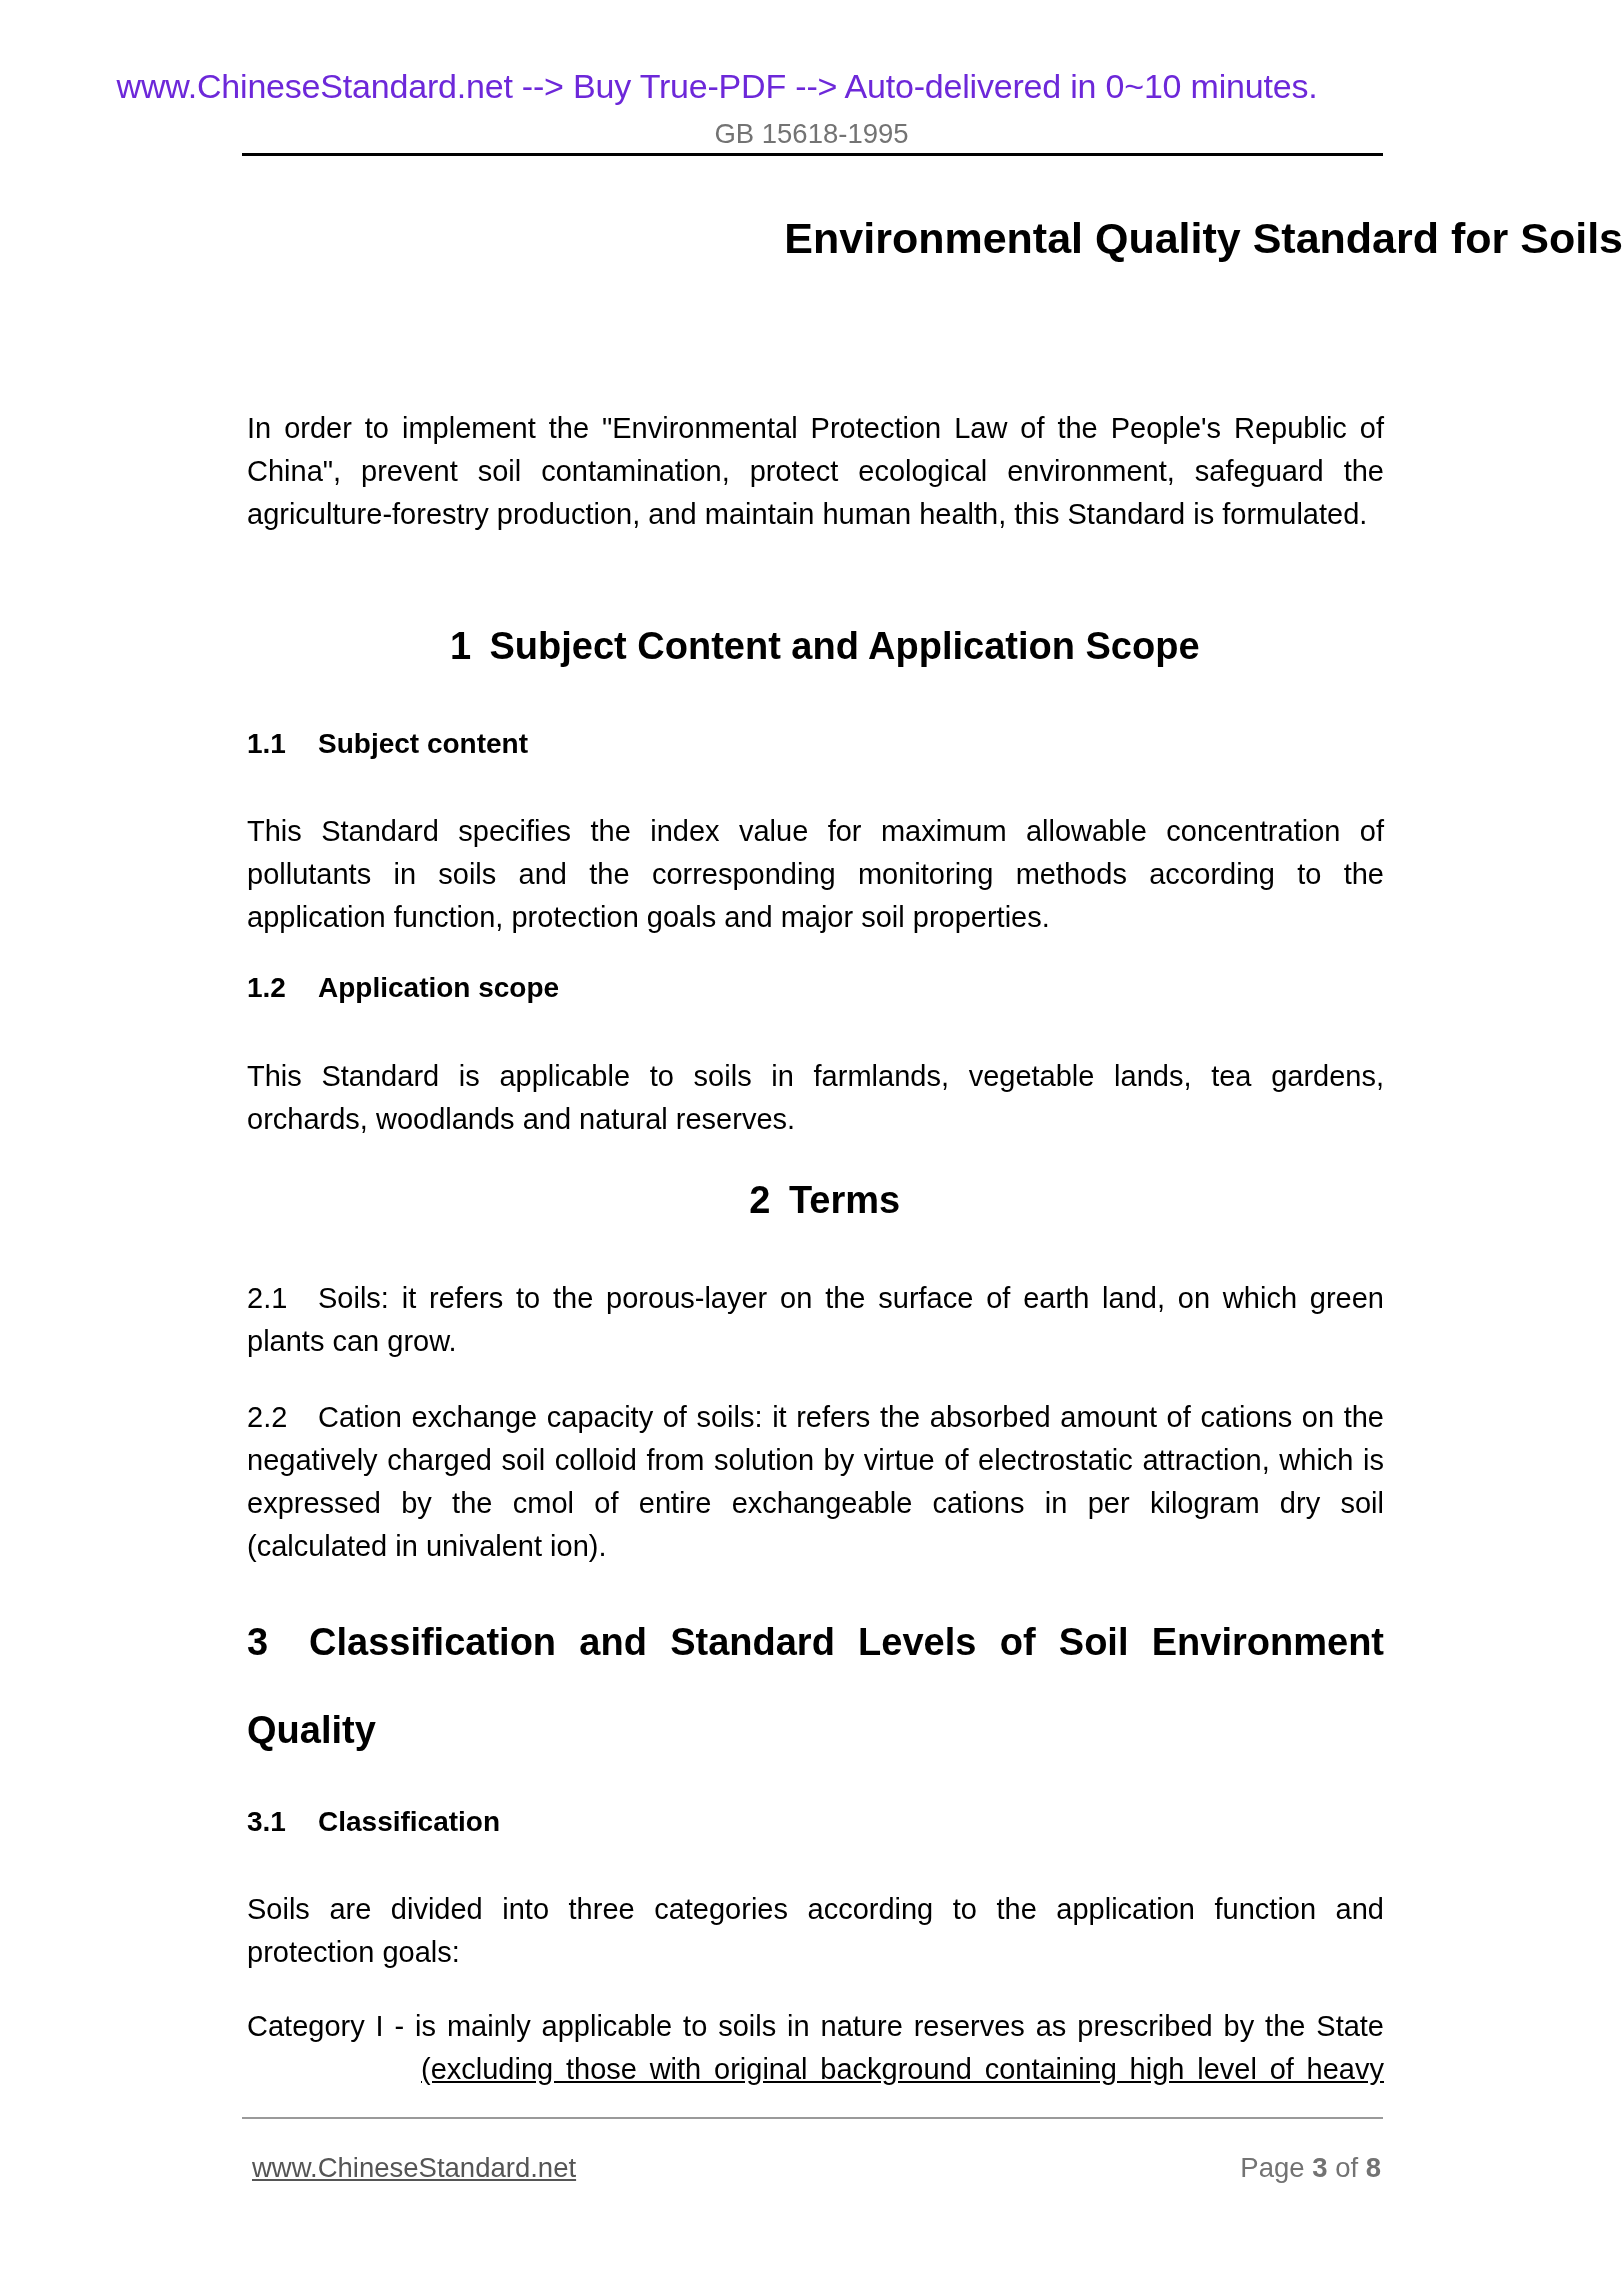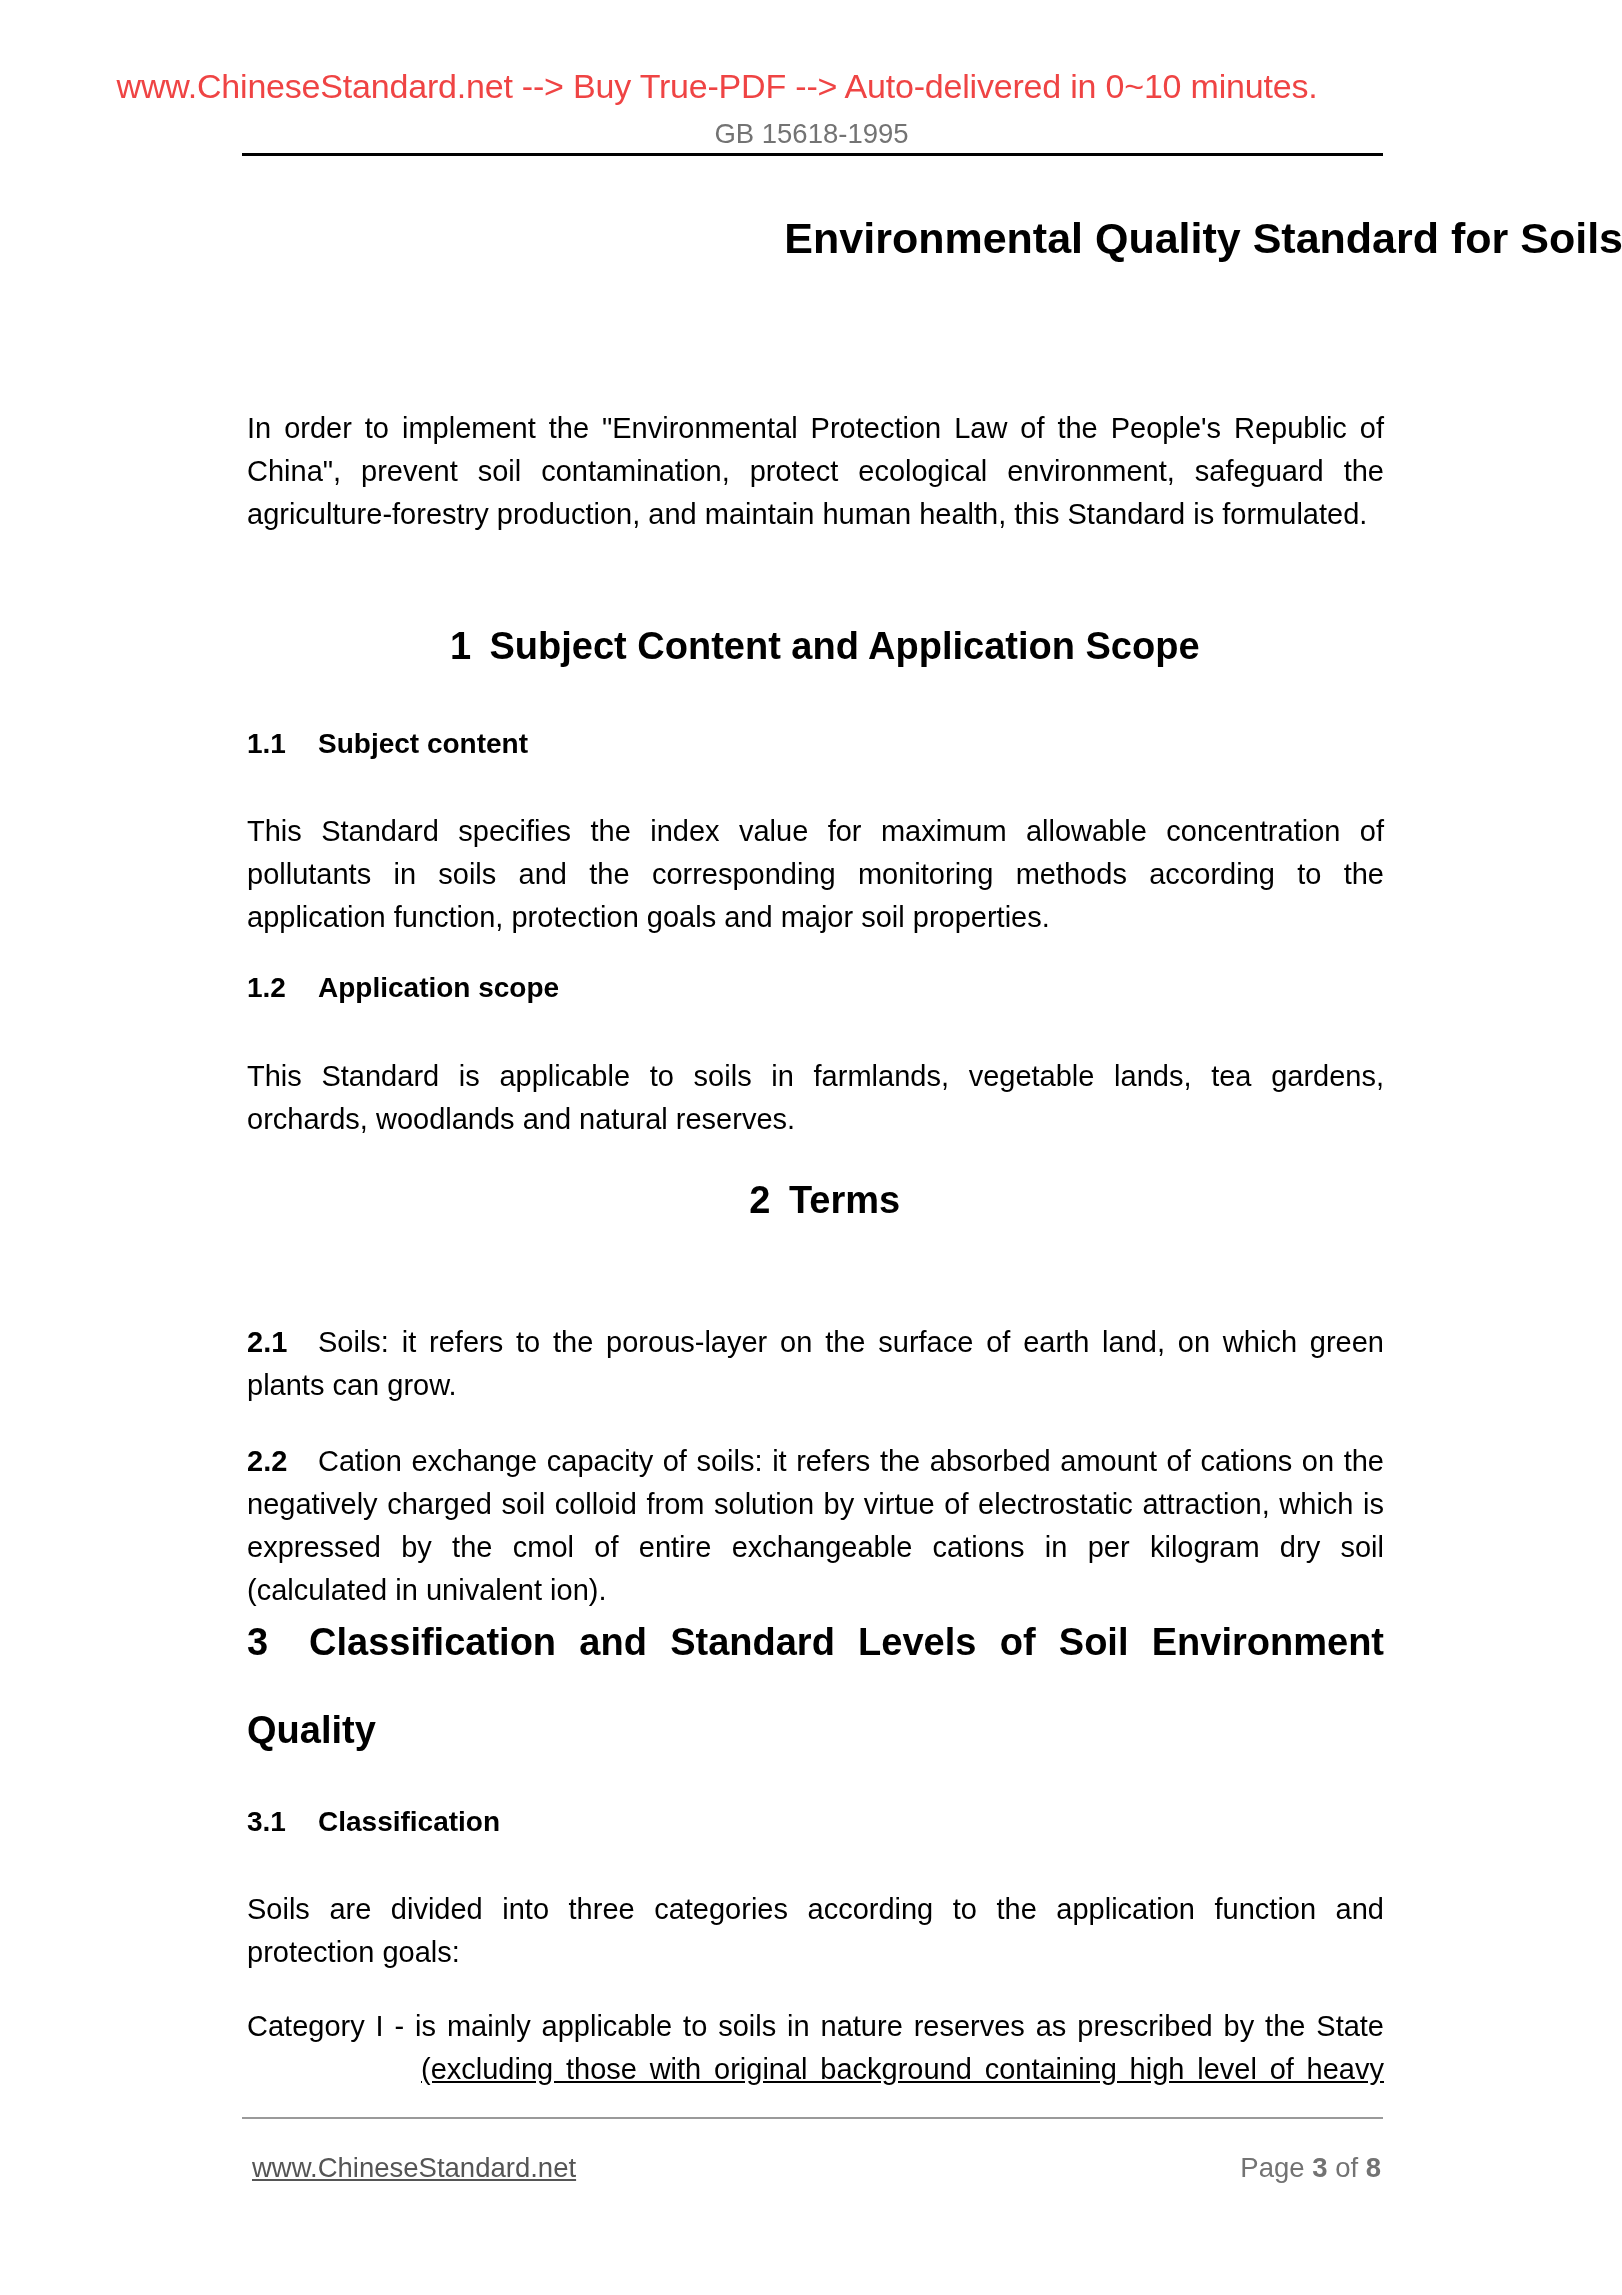--- a/index.html
+++ b/index.html
@@ -1,36 +1,36 @@
 <!DOCTYPE html>
 <html style="font-size:13.3px"><head>
 <meta charset="utf-8">
 <style>
   html, body { margin: 0; padding: 0; background: #ffffff; }
   body { width: 1623px; height: 2295px; position: relative; overflow: hidden;
          font-family: "Liberation Sans", sans-serif; color: #000; }
   .abs { position: absolute; }
   .promo { left: 0; width: 1434px; top: 65px; text-align: center; font-size: 34px;
-           color: #ef4444; line-height: 43px; white-space: nowrap; letter-spacing: -0.2px; }
+           color: #6d28d9; line-height: 43px; white-space: nowrap; letter-spacing: -0.2px; }
   .stdno { left: 0; width: 1623px; top: 117px; text-align: center; font-size: 27.5px;
            color: #737373; line-height: 33px; }
   .rule-top { left: 242px; width: 1141px; top: 153px; height: 2.5px; background: #000; }
   .doc-title { left: 0; width: 1623px; top: 213px; text-align: right; font-size: 43px;
                font-weight: bold; line-height: 50px; }
   .col { left: 247px; width: 1137px; }
   .para { font-size: 29px; line-height: 43px; text-align: justify; margin: 0; }
   .para.last-left { text-align-last: left; }
   .h1 { font-size: 38px; font-weight: bold; line-height: 45px; margin: 0; white-space: nowrap; text-align: center; }
   .h1 .num { display: inline-block; width: 58px; }
   .h1-wrap { font-size: 38px; font-weight: bold; line-height: 88px; margin: 0;
              text-align: justify; text-align-last: left; }
   .h1-wrap .num { display: inline-block; width: 62px; }
   .h2 { font-size: 28px; font-weight: bold; line-height: 37px; margin: 0; white-space: nowrap; }
   .h2 .num { display: inline-block; width: 71px; }
-  .term-num { font-weight: bold; display: inline-block; width: 71px; margin-top: 44px; }
+  .term-num { font-weight: normal; display: inline-block; width: 71px; }
   .cat { font-size: 29px; line-height: 43px; margin: 0; }
   .cat .first { text-align: justify; text-align-last: justify; display: block; }
   .cat .cont { display: block; padding-left: 174px; text-align: justify; text-align-last: justify; text-decoration: underline; }
   .rule-bottom { left: 242px; width: 1141px; top: 2117px; height: 1.7px; background: #9a9a9a; }
   .footer-link { left: 252px; top: 2149px; font-size: 27.5px; color: #555555;
                  text-decoration: underline; line-height: 37px; }
   .footer-page { right: 242px; top: 2149px; font-size: 27.5px; color: #737373; line-height: 37px; }
   .footer-page b { font-weight: bold; }
 </style>
 </head>

